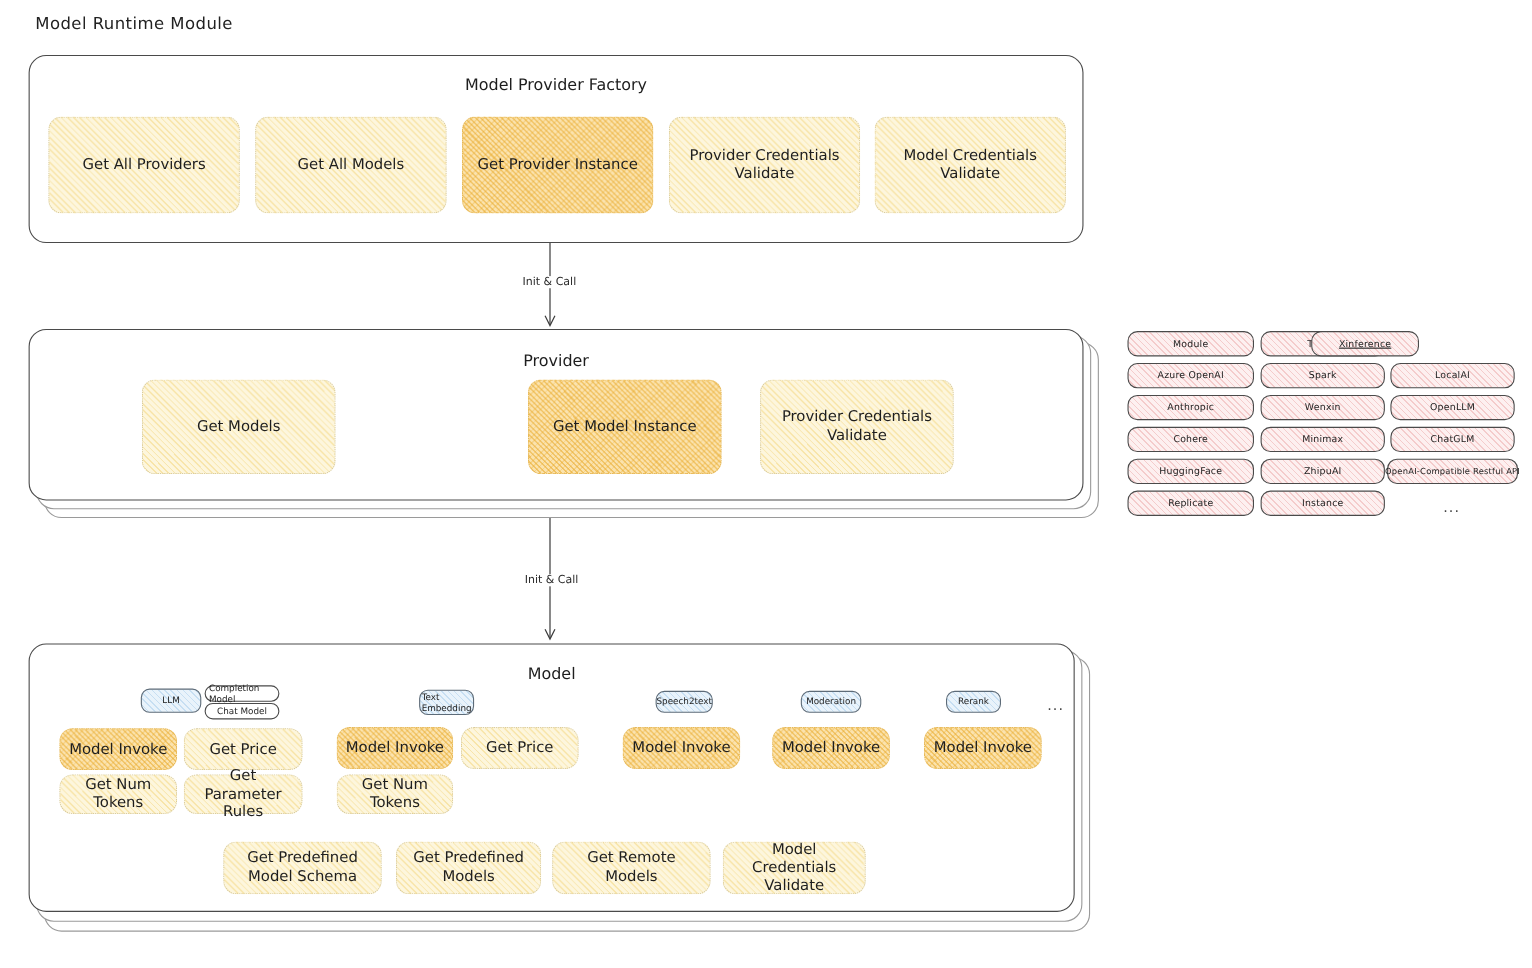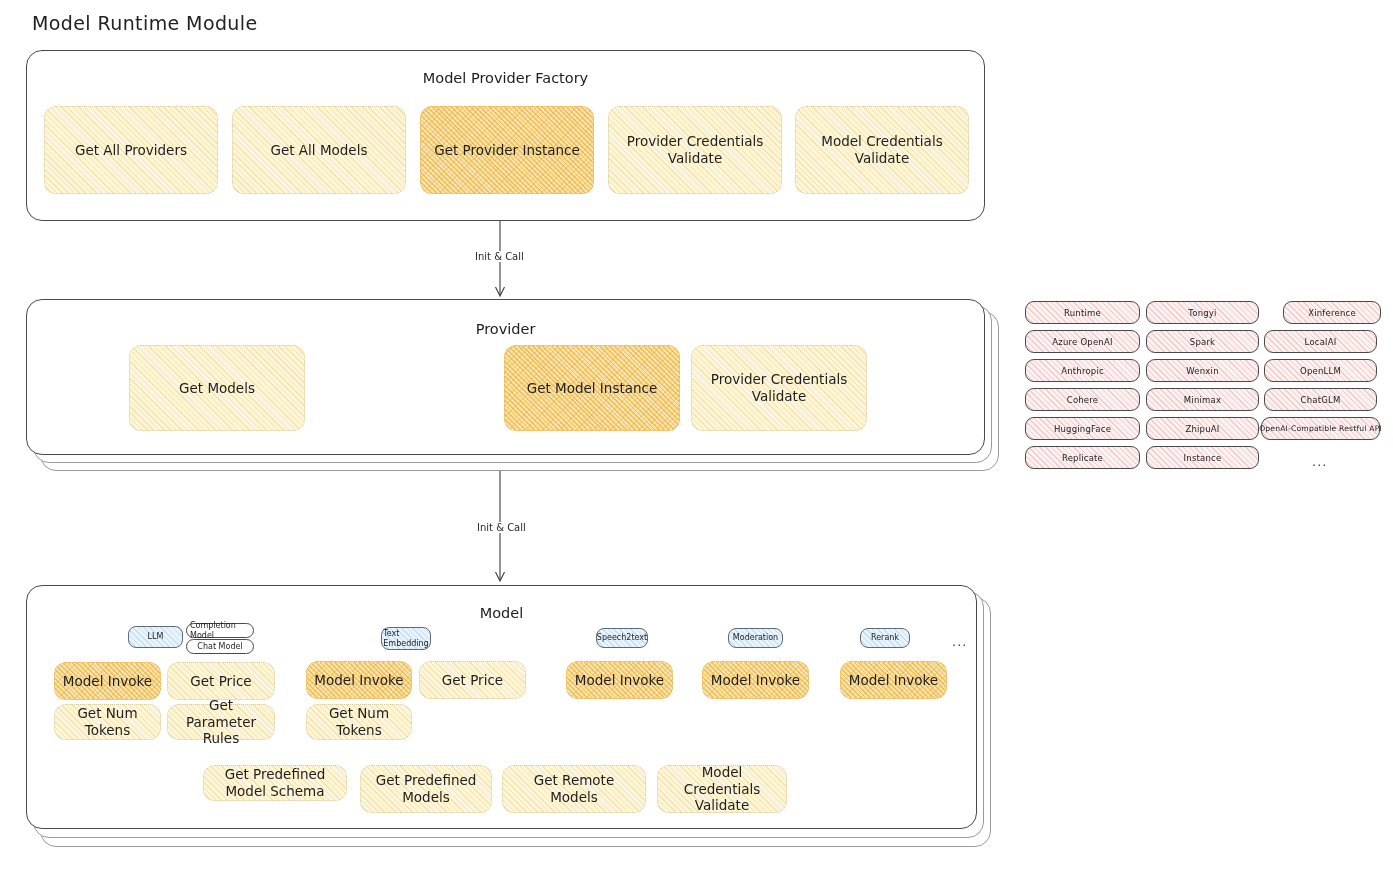--- a/index.html
+++ b/index.html
@@ -14,21 +14,21 @@
   }
   #canvas {
     position: relative;
     width: 1393px;
     height: 880px;
     overflow: hidden;
     background: #ffffff;
   }
   .title {
     position: absolute;
-    font-size: 19px;
+    font-size: 15px;
     letter-spacing: 0.4px;
     color: #222;
     white-space: nowrap;
   }
 
   
   .panel {
     position: absolute;
     box-sizing: border-box;
     border: 1.1px solid #4a4a4a;
@@ -182,38 +182,38 @@
   </svg>
   <div class="arrow-label" style="left:472px; top:251px;">Init &amp; Call</div>
 
   <div class="panel-shadow" style="left:40px; top:311px; width:959px; height:160px;"></div>
   <div class="panel-shadow" style="left:33px; top:305px; width:959px; height:158px;"></div>
   <div class="panel" style="left:26px; top:299px; width:959px; height:156px; z-index:2;">
     <div class="panel-title" style="top:21px;">Provider</div>
   </div>
 
   <div class="node" style="left:129px; top:345px; width:176px; height:86px; z-index:3;">Get Models</div>
-  <div class="node hl" style="left:504px; top:345px; width:176px; height:86px; z-index:3;">Get Model Instance</div>
+  <div class="node hl" style="left:480px; top:345px; width:176px; height:86px; z-index:3;">Get Model Instance</div>
   <div class="node" style="left:691px; top:345px; width:176px; height:86px; z-index:3;">Provider Credentials Validate</div>
 
-  <div class="chip" style="left:1025px; top:301px; width:115px; height:23px;">Runtime</div>
+  <div class="chip" style="left:1025px; top:301px; width:115px; height:23px;">Module</div>
   <div class="chip" style="left:1025px; top:330px; width:115px; height:23px;">Azure OpenAI</div>
   <div class="chip" style="left:1025px; top:359px; width:115px; height:23px;">Anthropic</div>
   <div class="chip" style="left:1025px; top:388px; width:115px; height:23px;">Cohere</div>
   <div class="chip" style="left:1025px; top:417px; width:115px; height:23px;">HuggingFace</div>
   <div class="chip" style="left:1025px; top:446px; width:115px; height:23px;">Replicate</div>
 
   <div class="chip" style="left:1146px; top:301px; width:113px; height:23px;">Tongyi</div>
   <div class="chip" style="left:1146px; top:330px; width:113px; height:23px;">Spark</div>
   <div class="chip" style="left:1146px; top:359px; width:113px; height:23px;">Wenxin</div>
   <div class="chip" style="left:1146px; top:388px; width:113px; height:23px;">Minimax</div>
   <div class="chip" style="left:1146px; top:417px; width:113px; height:23px;">ZhipuAI</div>
   <div class="chip" style="left:1146px; top:446px; width:113px; height:23px;">Instance</div>
 
-  <div class="chip" style="left:1283px; top:301px; width:98px; height:23px;">Xinference</div>
+  <div class="chip" style="left:1192px; top:301px; width:98px; height:23px;text-decoration:underline;">Xinference</div>
   <div class="chip" style="left:1264px; top:330px; width:113px; height:23px;">LocalAI</div>
   <div class="chip" style="left:1264px; top:359px; width:113px; height:23px;">OpenLLM</div>
   <div class="chip" style="left:1264px; top:388px; width:113px; height:23px;">ChatGLM</div>
   <div class="chip" style="left:1261px; top:417px; width:119px; height:23px; font-size:7.6px;">OpenAI-Compatible Restful API</div>
   <div class="ellipsis" style="left:1312px; top:455px;">...</div>
 
   <svg class="arrow-svg" style="left:494px; top:471px;" width="20" height="115">
     <path d="M6 0 L6 109" stroke="#3b3b3b" stroke-width="1.1" fill="none"></path>
     <path d="M1.5 101 L6 110 L10.5 101" stroke="#3b3b3b" stroke-width="1.1" fill="none"></path>
   </svg>
@@ -244,18 +244,18 @@
   <div class="node hl" style="left:566px; top:661px; width:107px; height:38px; z-index:3;">Model Invoke</div>
 
   <div class="badge blue" style="left:728px; top:628px; width:55px; height:20px; z-index:3;">Moderation</div>
   <div class="node hl" style="left:702px; top:661px; width:107px; height:38px; z-index:3;">Model Invoke</div>
 
   <div class="badge blue" style="left:860px; top:628px; width:50px; height:20px; z-index:3;">Rerank</div>
   <div class="node hl" style="left:840px; top:661px; width:107px; height:38px; z-index:3;">Model Invoke</div>
 
   <div class="ellipsis" style="left:952px; top:635px; z-index:3;">...</div>
 
-  <div class="node" style="left:203px; top:765px; width:144px; height:36px; z-index:3;">Get Predefined Model Schema</div>
+  <div class="node" style="left:203px; top:765px; width:144px; height:48px; z-index:3;">Get Predefined Model Schema</div>
   <div class="node" style="left:502px; top:765px; width:144px; height:48px; z-index:3;">Get Remote Models</div>
   <div class="node" style="left:360px; top:765px; width:132px; height:48px; z-index:3;">Get Predefined Models</div>
   <div class="node" style="left:657px; top:765px; width:130px; height:48px; z-index:3;">Model Credentials Validate</div>
 
 </div>
 
 </body></html>

